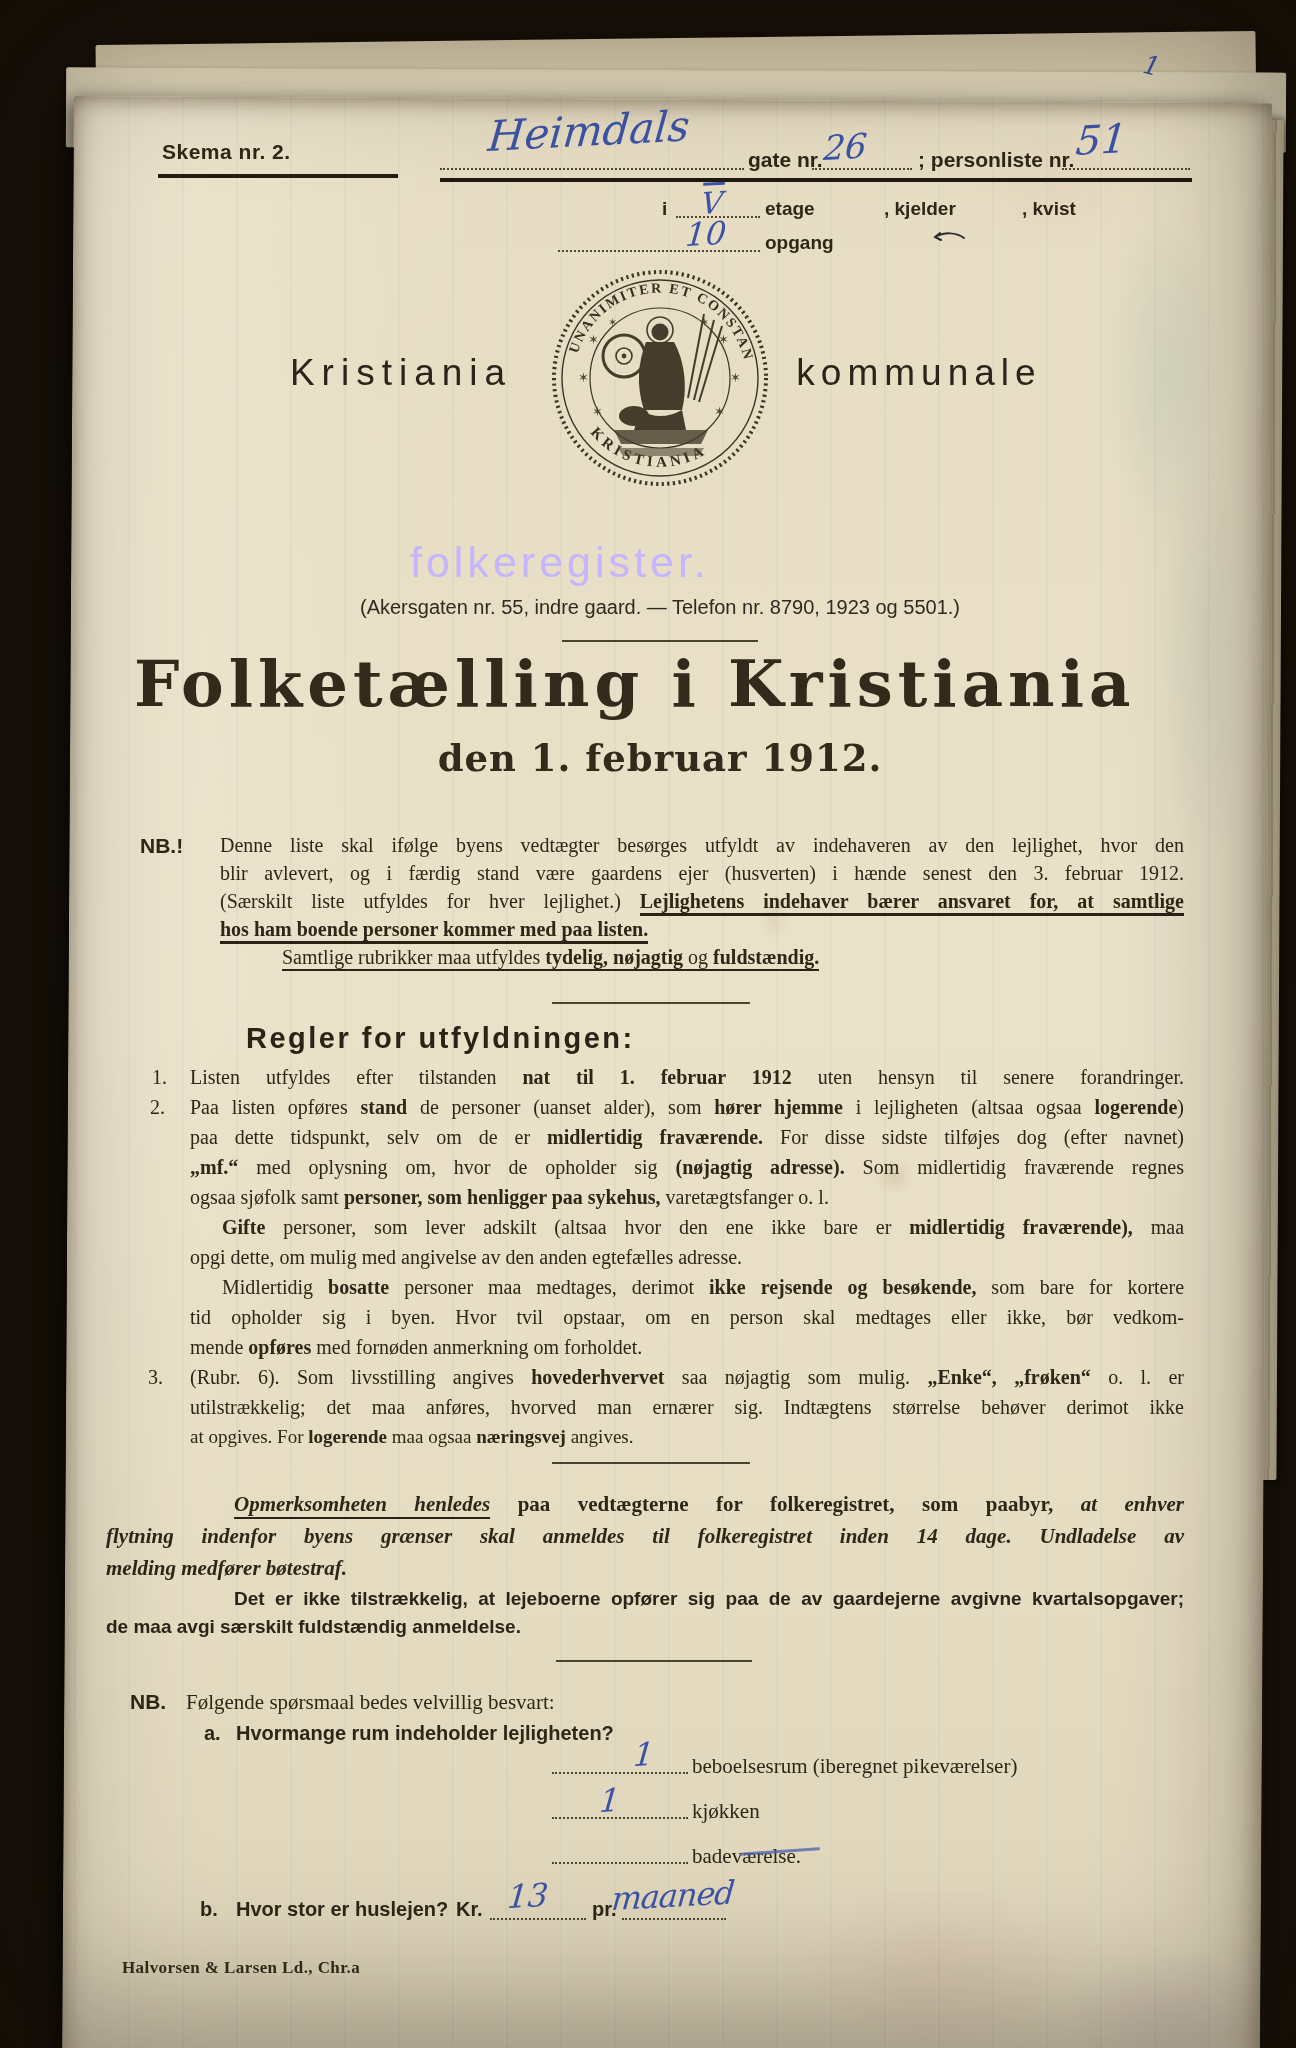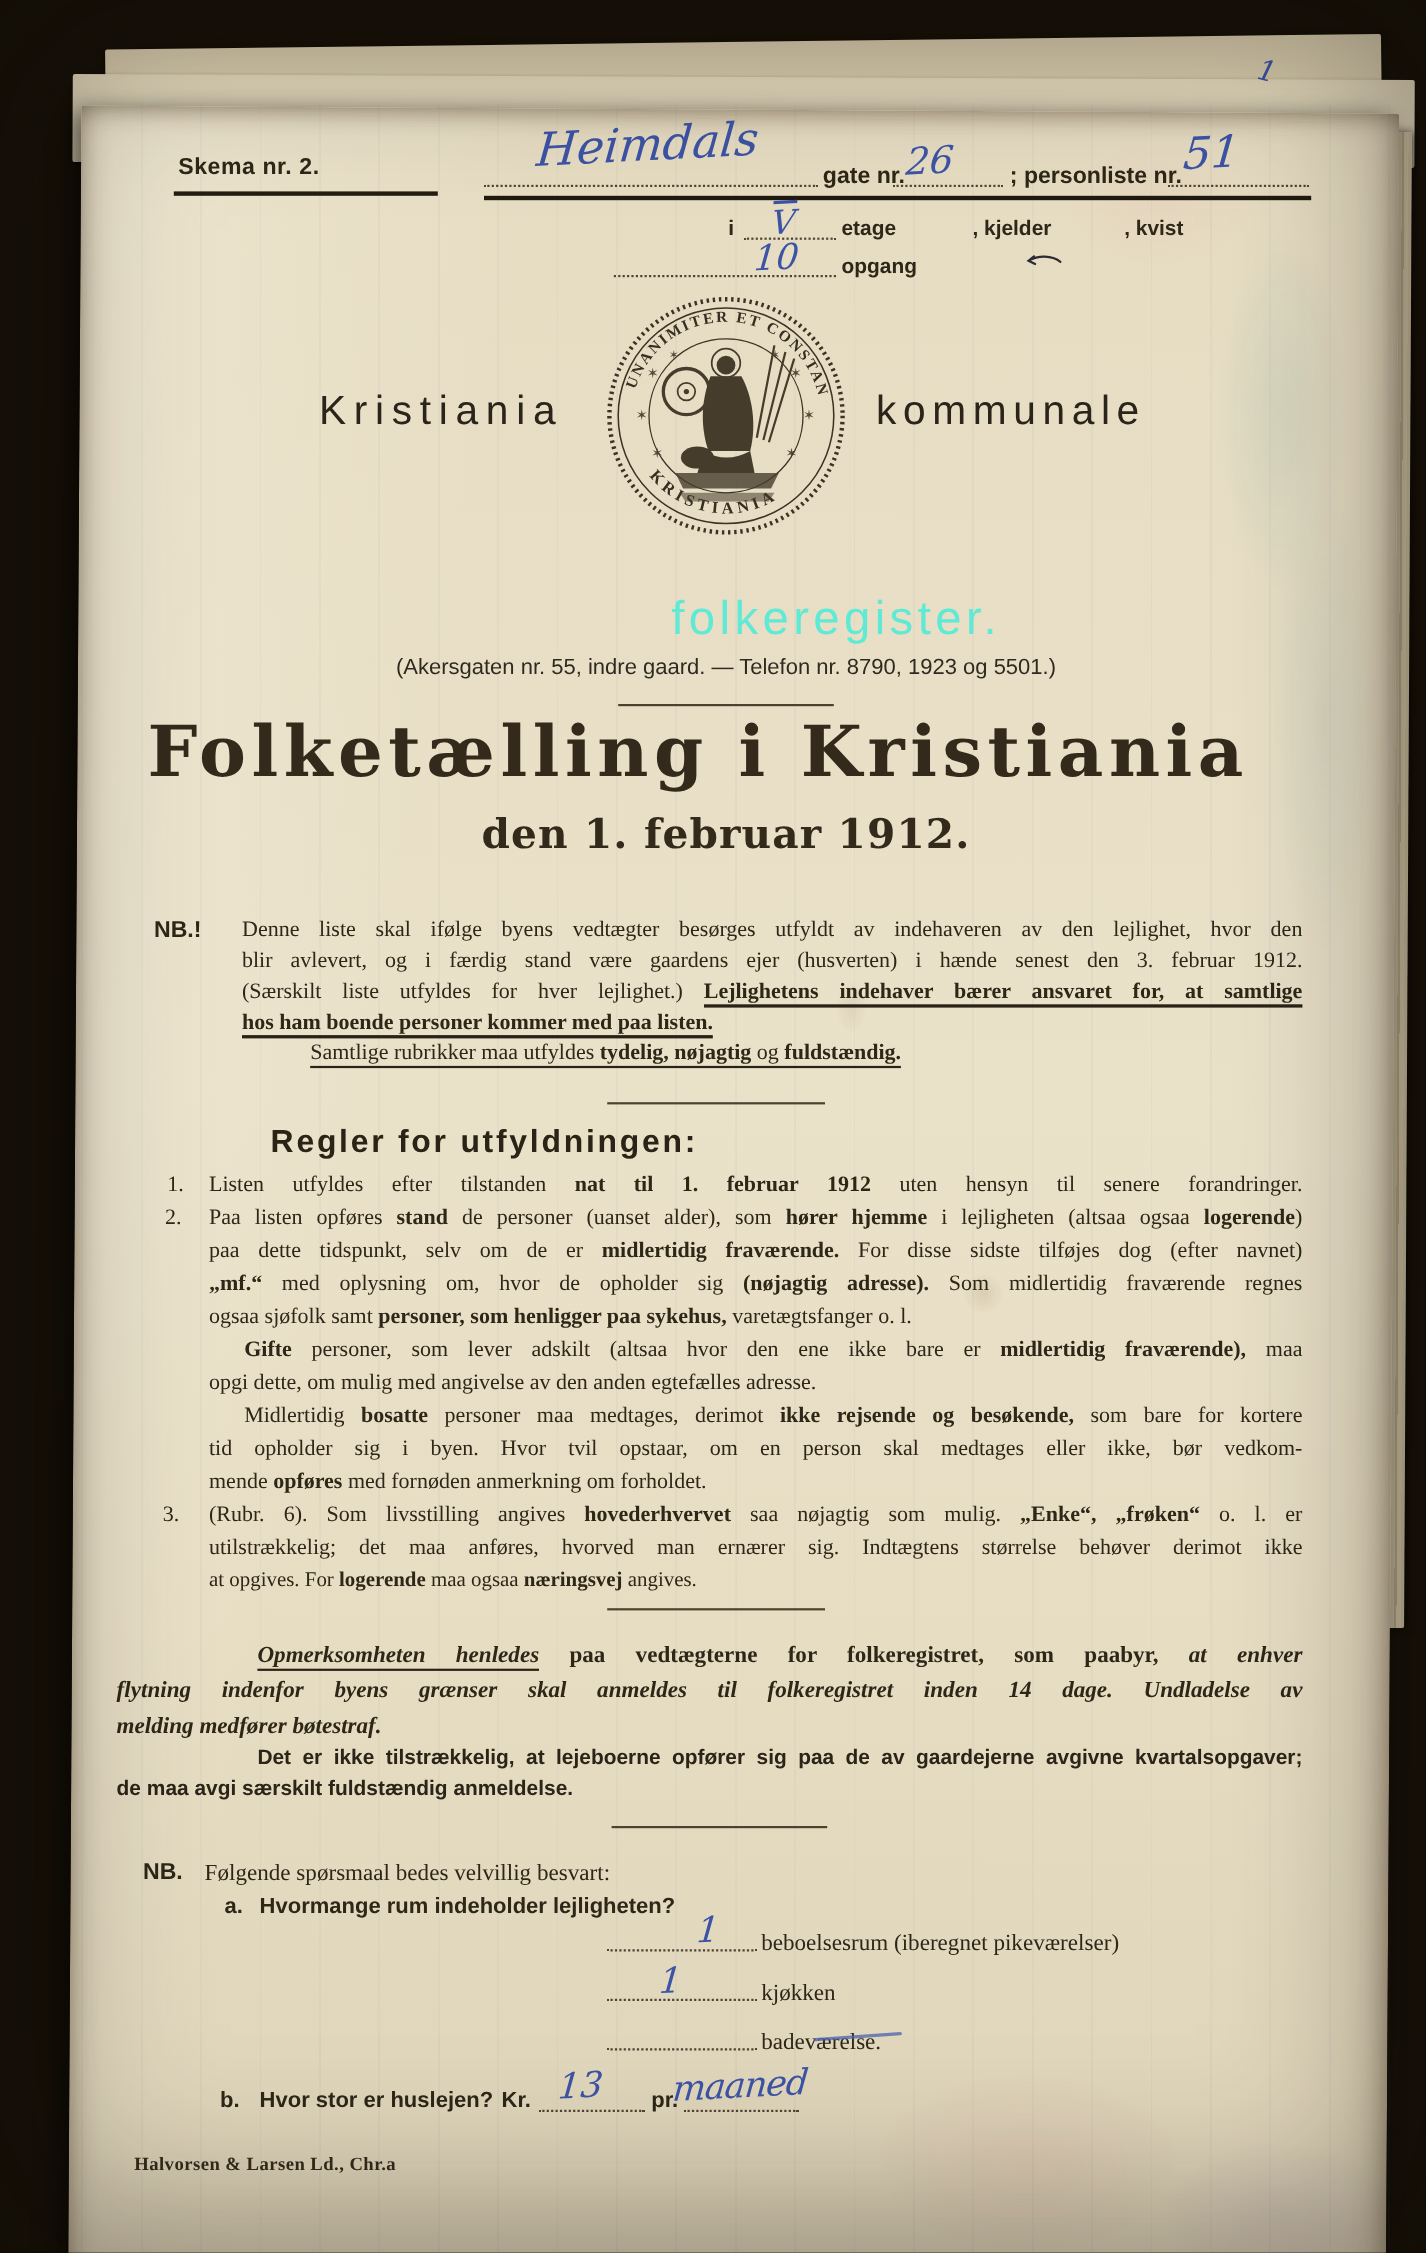--- a/index.html
+++ b/index.html
@@ -127,21 +127,21 @@
       <path d="M92,146 Q112,158 134,146 L138,166 L86,166 Z"></path>
       <ellipse cx="86" cy="152" rx="15" ry="10"></ellipse>
       <path d="M66,166 h94 l-7,14 h-80 z" opacity=".8"></path>
       <path d="M70,184 h86 l-5,8 h-76 z" opacity=".55"></path>
     </g>
   </svg>
 
   <div class="abs sans" style="left:268px;top:352px;width:266px;text-align:center;font-size:37px;letter-spacing:7px;color:#2b241a;"><span>Kristiania</span></div>
   <div class="abs sans" style="left:786px;top:352px;width:266px;text-align:center;font-size:37px;letter-spacing:6px;color:#2b241a;"><span>kommunale</span></div>
 
-  <div class="abs sans" style="left:410px;top:538px;width:500px;text-align:right;font-size:43px;letter-spacing:4px;color:#5eead4;"><span>folkeregister.</span></div>
+  <div class="abs sans" style="left:410px;top:538px;width:500px;text-align:left;font-size:43px;letter-spacing:4px;color:#c4b5fd;"><span>folkeregister.</span></div>
 
   <div class="abs sans" style="left:300px;top:596px;width:720px;text-align:center;font-size:20px;color:#2f2a20;"><span>(Akersgaten nr. 55, indre gaard. — Telefon nr. 8790, 1923 og 5501.)</span></div>
 
   <div class="abs rule" style="left:562px;top:640px;width:196px;"></div>
 
   <div class="abs serif b" style="left:134px;top:646px;width:1052px;font-size:64px;letter-spacing:5px;
               color:#342a1b;font-family:'DejaVu Serif',serif;"><span>Folketælling i Kristiania</span></div>
   <div class="abs serif b" style="left:134px;top:736px;width:1052px;text-align:center;font-size:37px;letter-spacing:1px;
               color:#342a1b;font-family:'DejaVu Serif',serif;"><span>den 1. februar 1912.</span></div>
 

